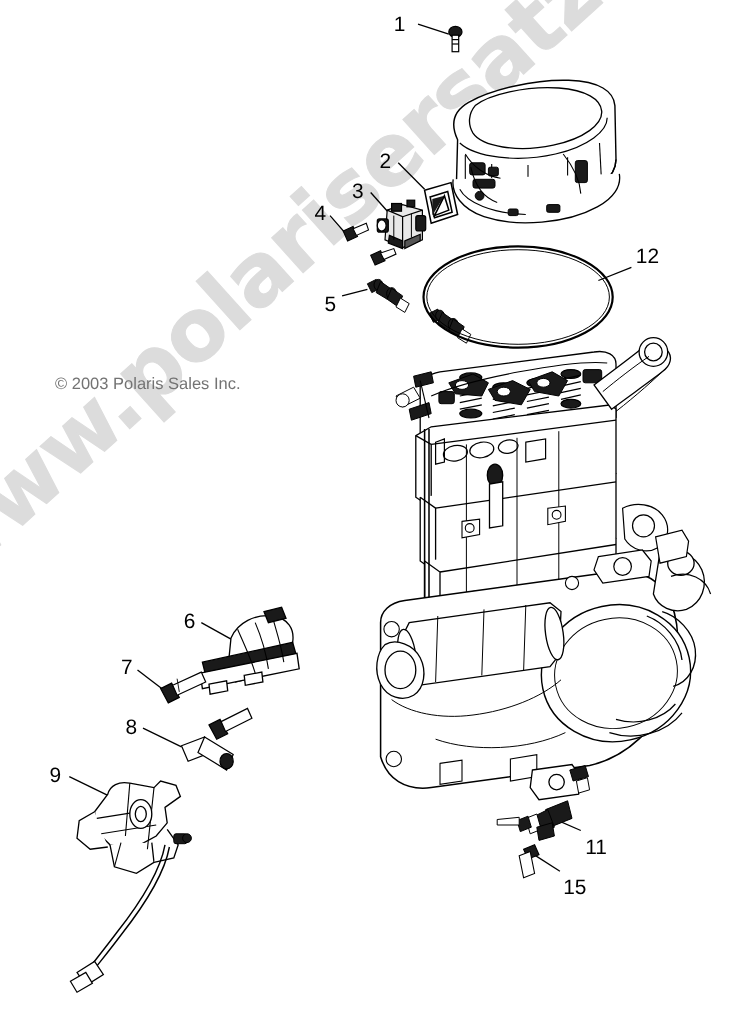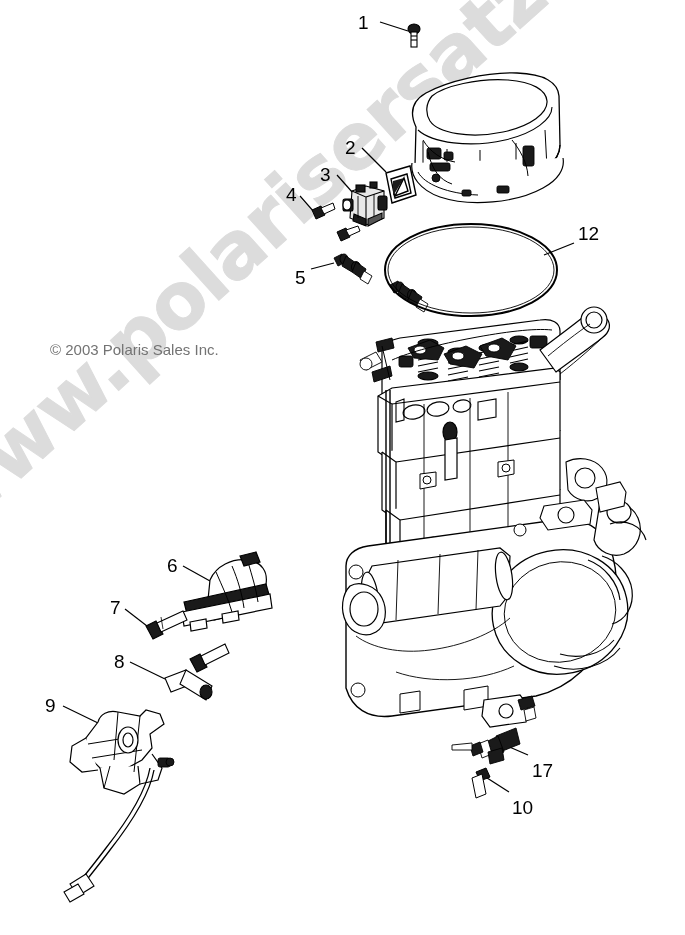--- a/index.html
+++ b/index.html
@@ -435,19 +435,19 @@
 
   <div class="callout" style="left:358px;top:13px;">1</div>
   <div class="callout" style="left:345px;top:138px;">2</div>
   <div class="callout" style="left:320px;top:165px;">3</div>
   <div class="callout" style="left:286px;top:185px;">4</div>
   <div class="callout" style="left:295px;top:268px;">5</div>
   <div class="callout" style="left:167px;top:556px;">6</div>
   <div class="callout" style="left:110px;top:598px;">7</div>
   <div class="callout" style="left:114px;top:652px;">8</div>
   <div class="callout" style="left:45px;top:696px;">9</div>
-  <div class="callout" style="left:512px;top:798px;">10</div>
-  <div class="callout" style="left:532px;top:761px;">17</div>
+  <div class="callout" style="left:512px;top:798px;">15</div>
+  <div class="callout" style="left:532px;top:761px;">11</div>
   <div class="callout" style="left:578px;top:224px;">12</div>
 
   <div id="copyright">© 2003 Polaris Sales Inc.</div>
 
 </div>
 
 </body></html>

